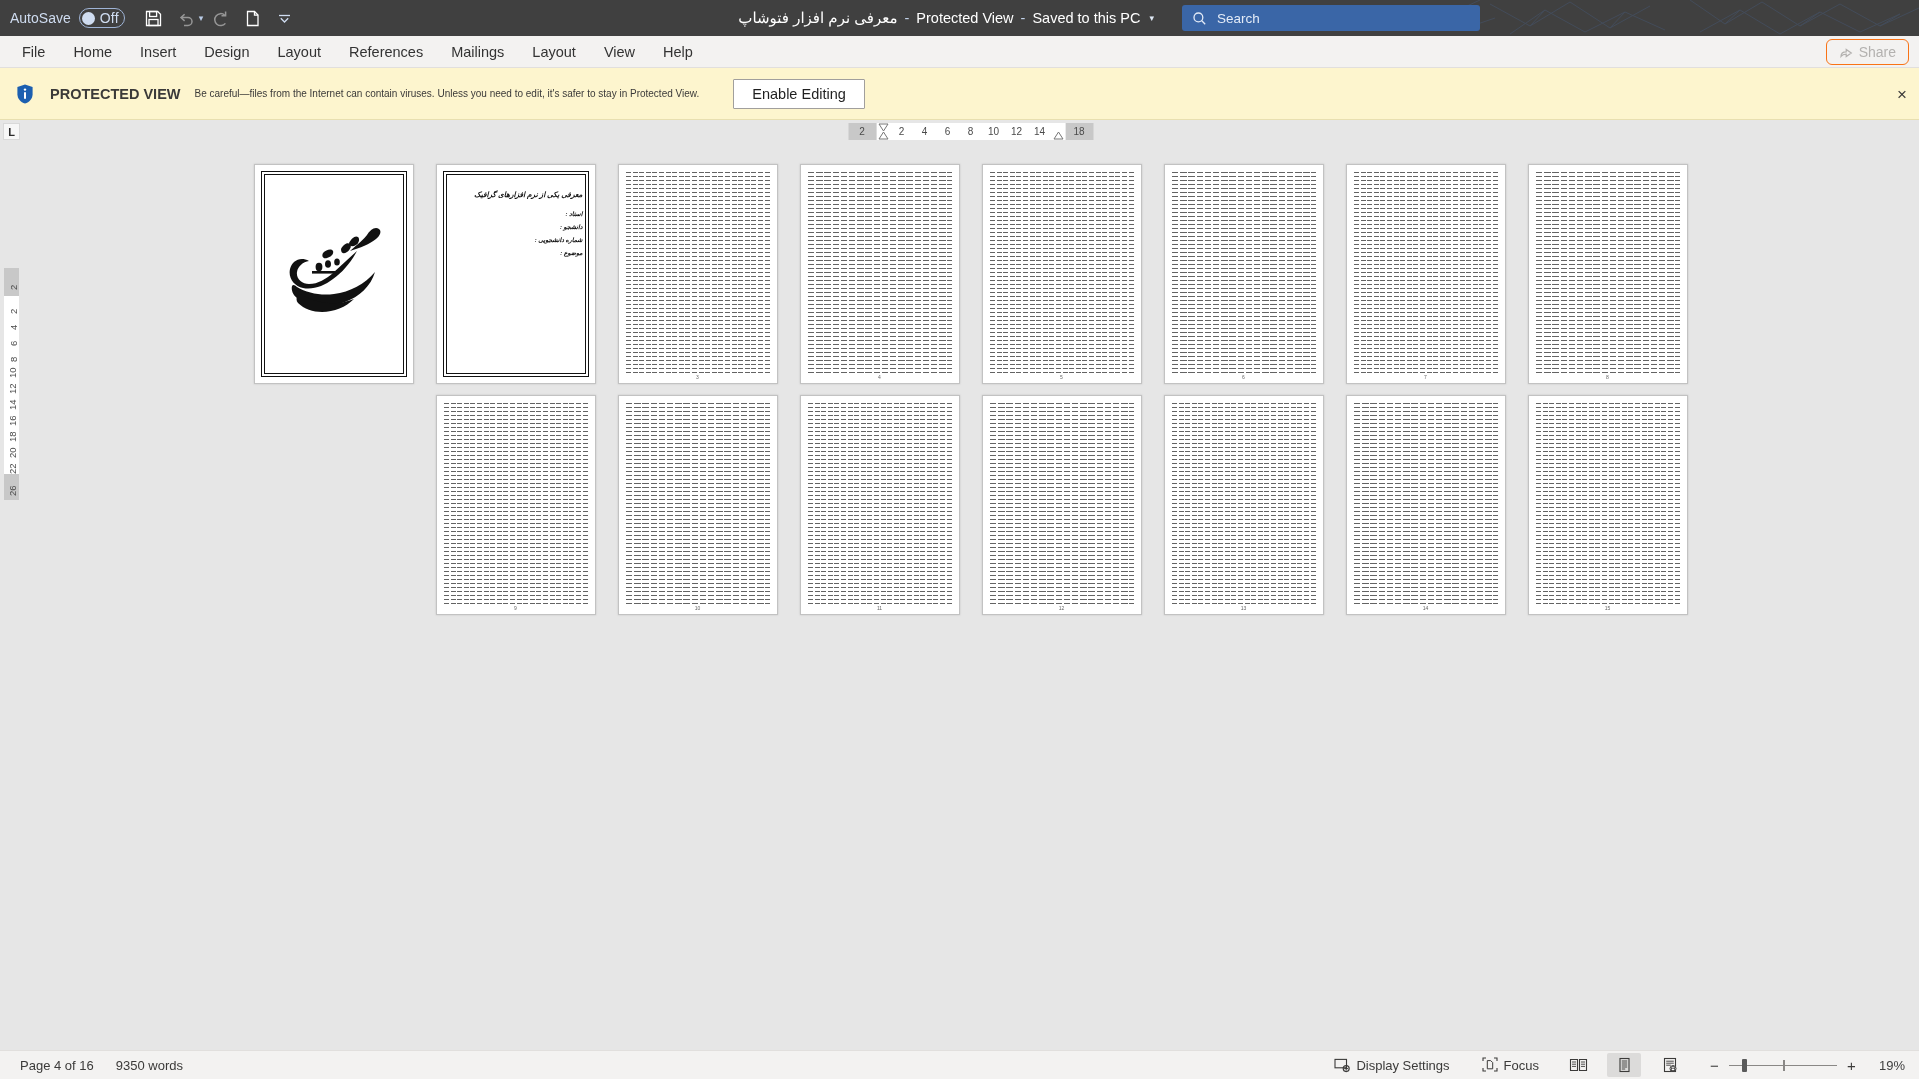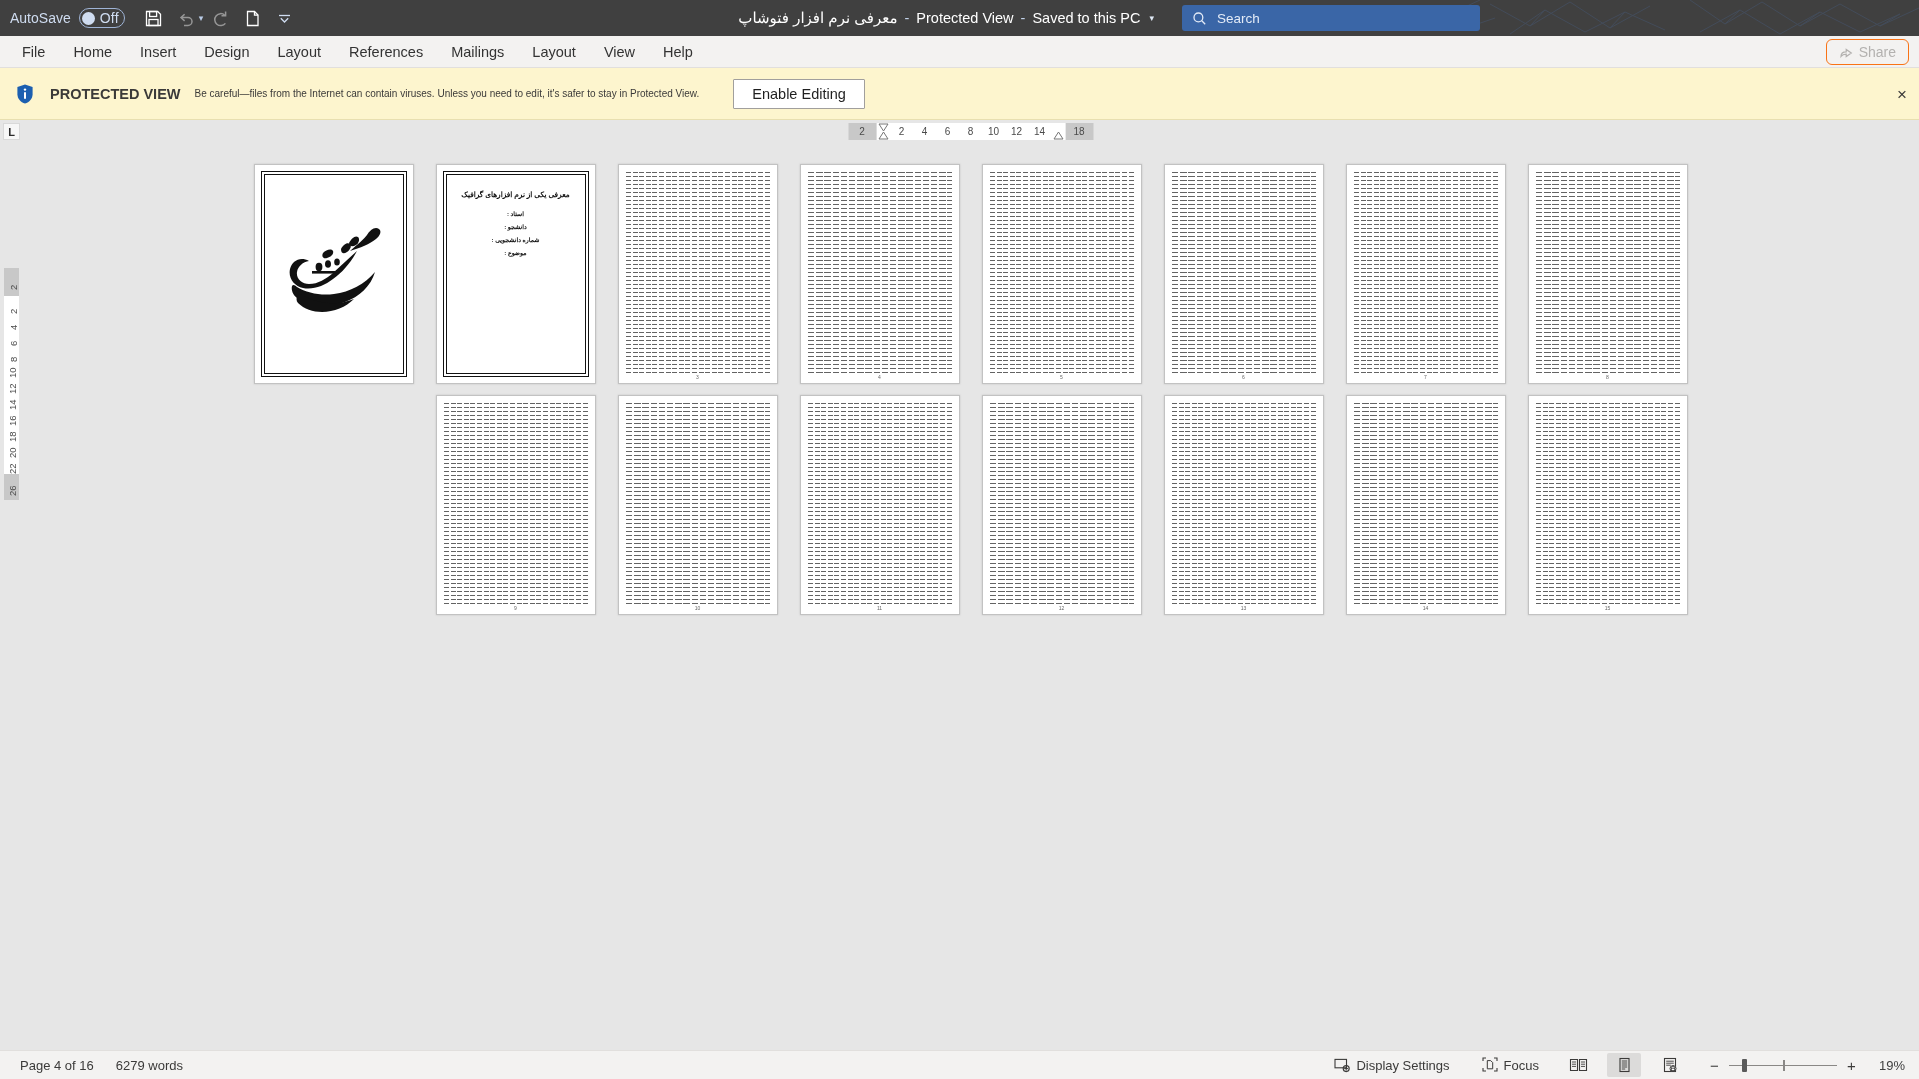--- a/index.html
+++ b/index.html
@@ -214,24 +214,24 @@
     position: absolute; bottom: 3px; left: 0; right: 0;
     text-align: center; font-size: 5px; color: #666;
   }
   .bismillah {
     position: absolute; inset: 10px;
     display: flex; align-items: center; justify-content: center;
     z-index: 2;
   }
   .title-lines {
     position: absolute; inset: 14px 12px; z-index: 2;
-    direction: rtl; text-align: center;
+    direction: rtl; 
     display: flex; flex-direction: column; gap: 6px;
     font-size: 6.2px; color: #111; padding-top: 12px;
-    font-family: "Liberation Serif", serif; font-weight: 700;
+    font-family: "Liberation Serif", serif; font-weight: 700; font-style: italic;
   }
   .tl-item { line-height: 1.1; }
   .tl-item.big { font-size: 7.4px; margin-bottom: 6px; }
 
   
   .statusbar {
     height: 29px; background: #f3f2f1;
     border-top: 1px solid #e1dfdd;
     display: flex; align-items: center;
     font-size: 13px; color: #3b3a39;
@@ -506,21 +506,21 @@
         <div class="page-num">15</div>
       </div>
     </div>
 
   </div>
 </div>
 
 <div class="statusbar">
   <div class="sb-left">
     <span>Page 4 of 16</span>
-    <span>6279 words</span>
+    <span>9350 words</span>
   </div>
   <div class="sb-right">
     <div class="sb-item">
       <svg width="16" height="16" viewBox="0 0 16 16">
           <rect x="1" y="2.4" width="11.5" height="8.4" fill="none" stroke="#3b3a39" stroke-width="1.1"></rect>
           <circle cx="12.2" cy="11.6" r="3" fill="none" stroke="#3b3a39" stroke-width="1.1"></circle>
           <path d="M12.2 9.6v4M10.2 11.6h4" stroke="#3b3a39" stroke-width="1"></path>
         </svg>
       <span>Display Settings</span>
     </div>

